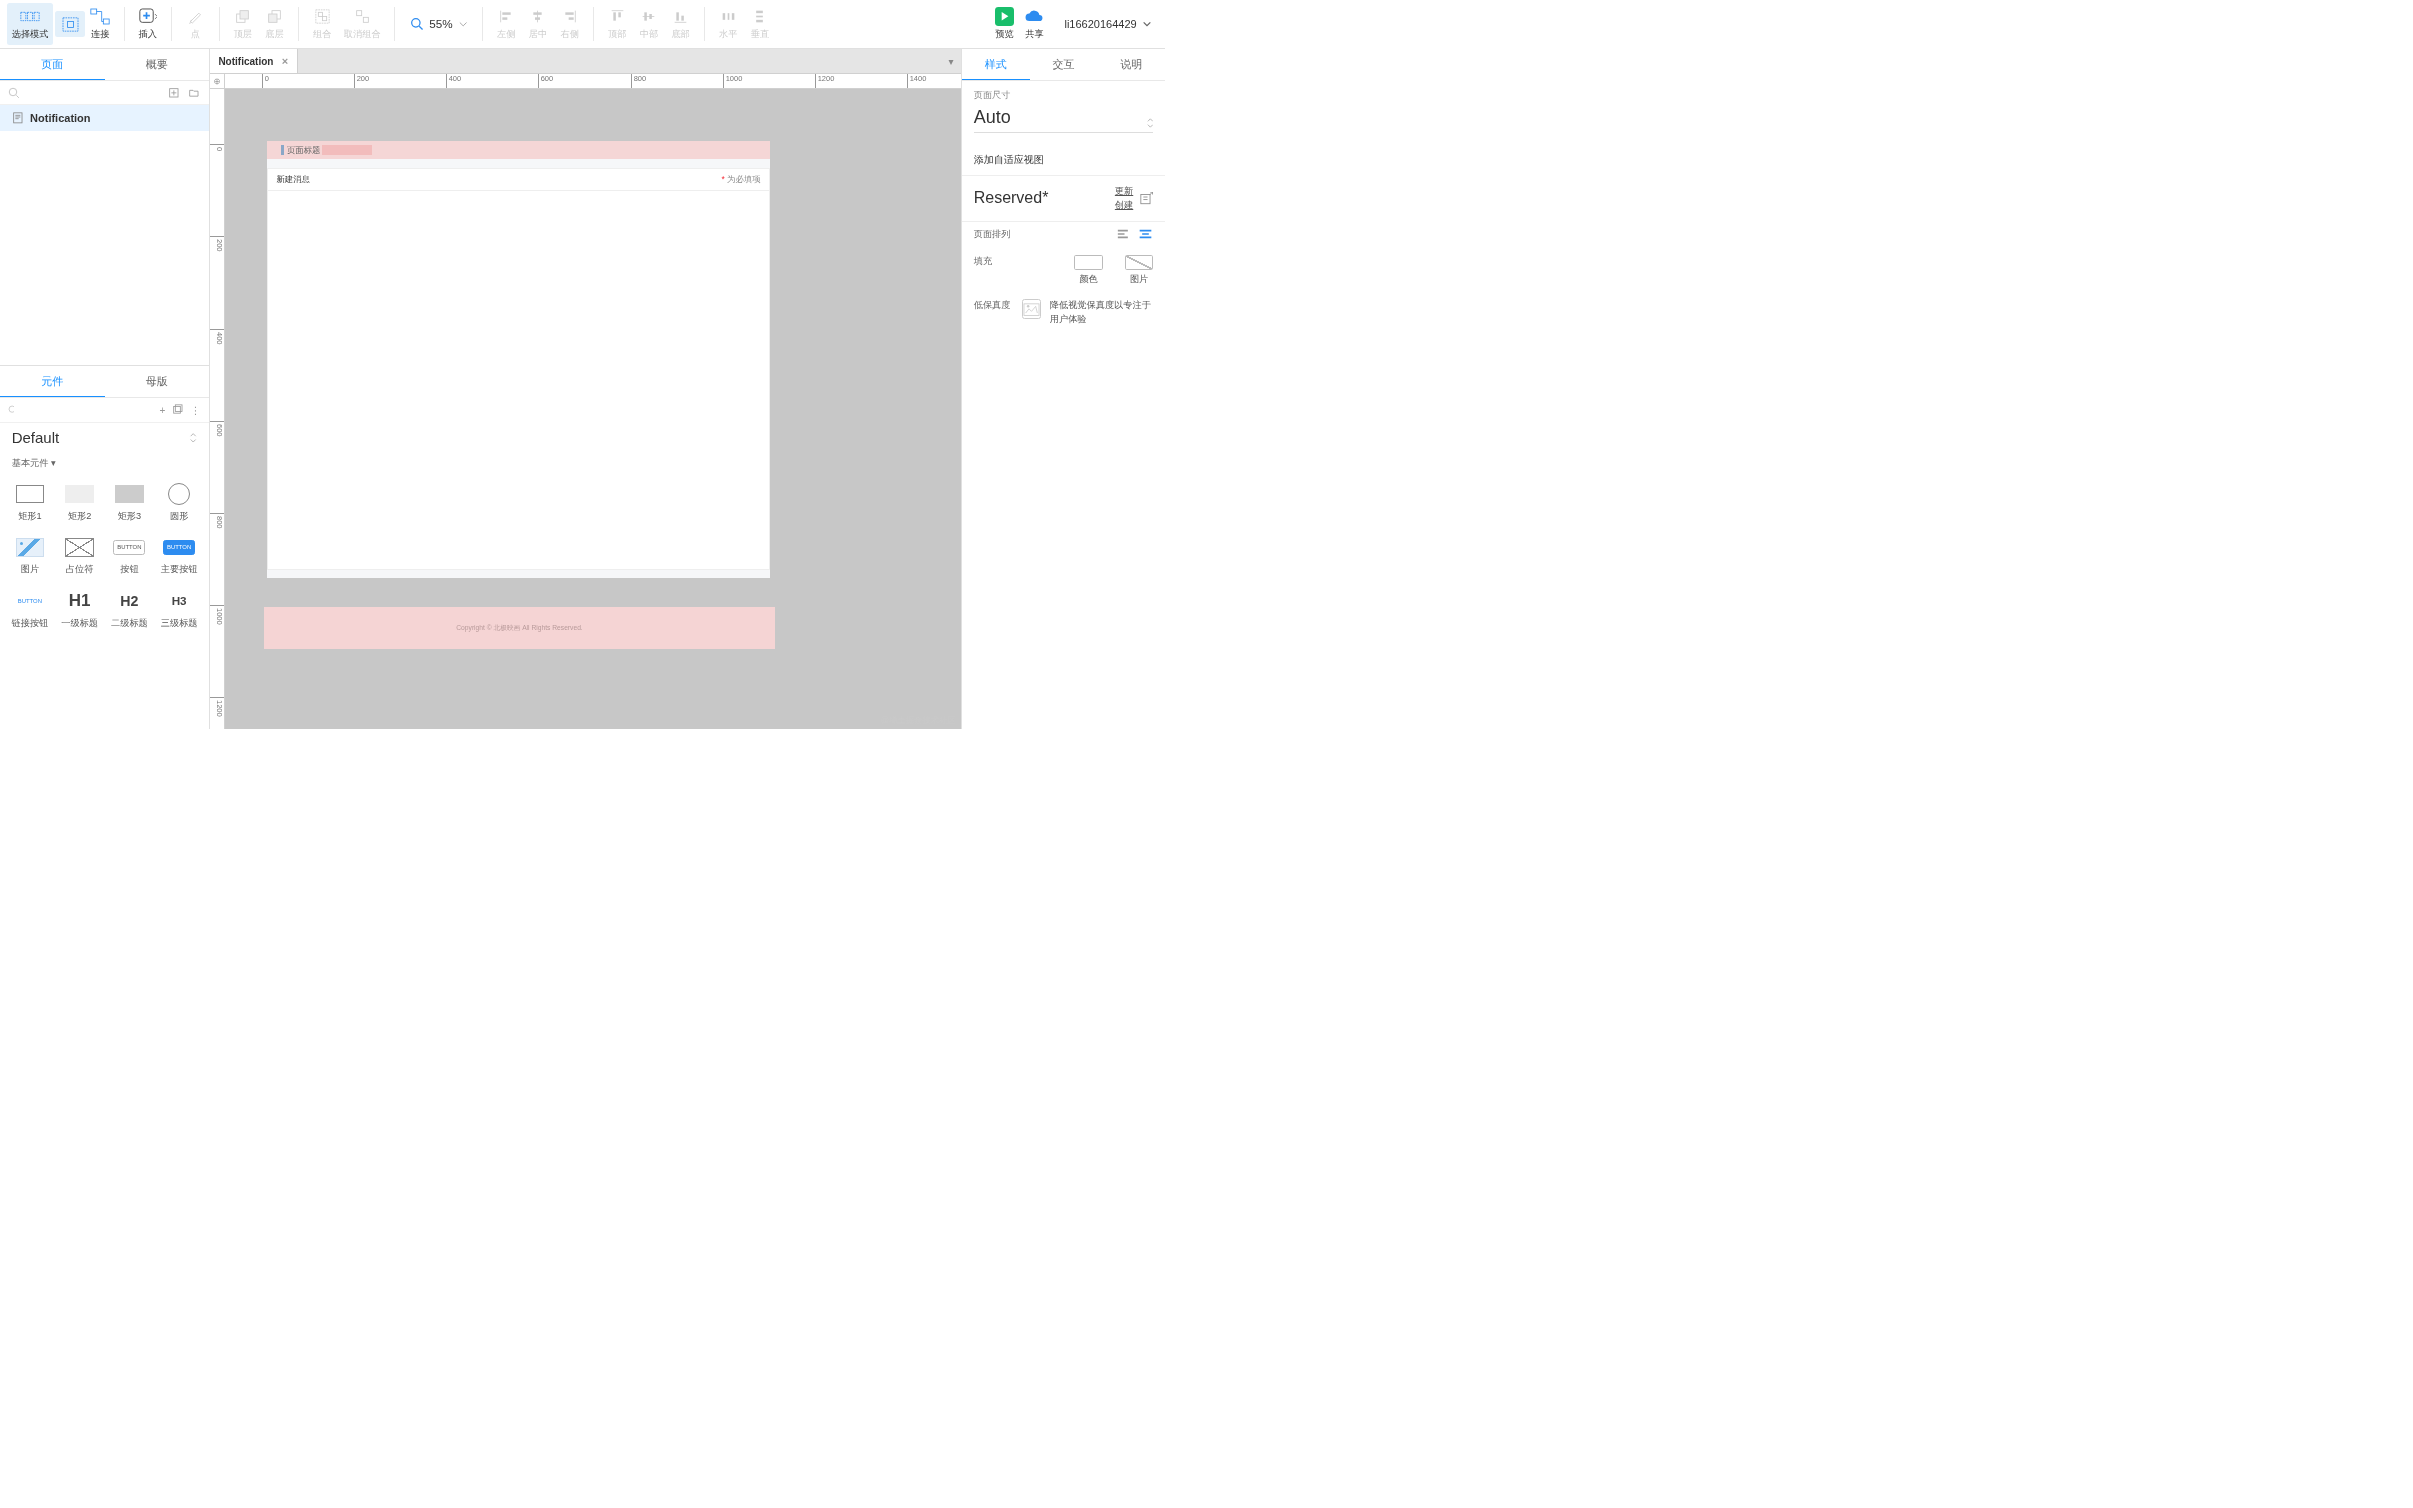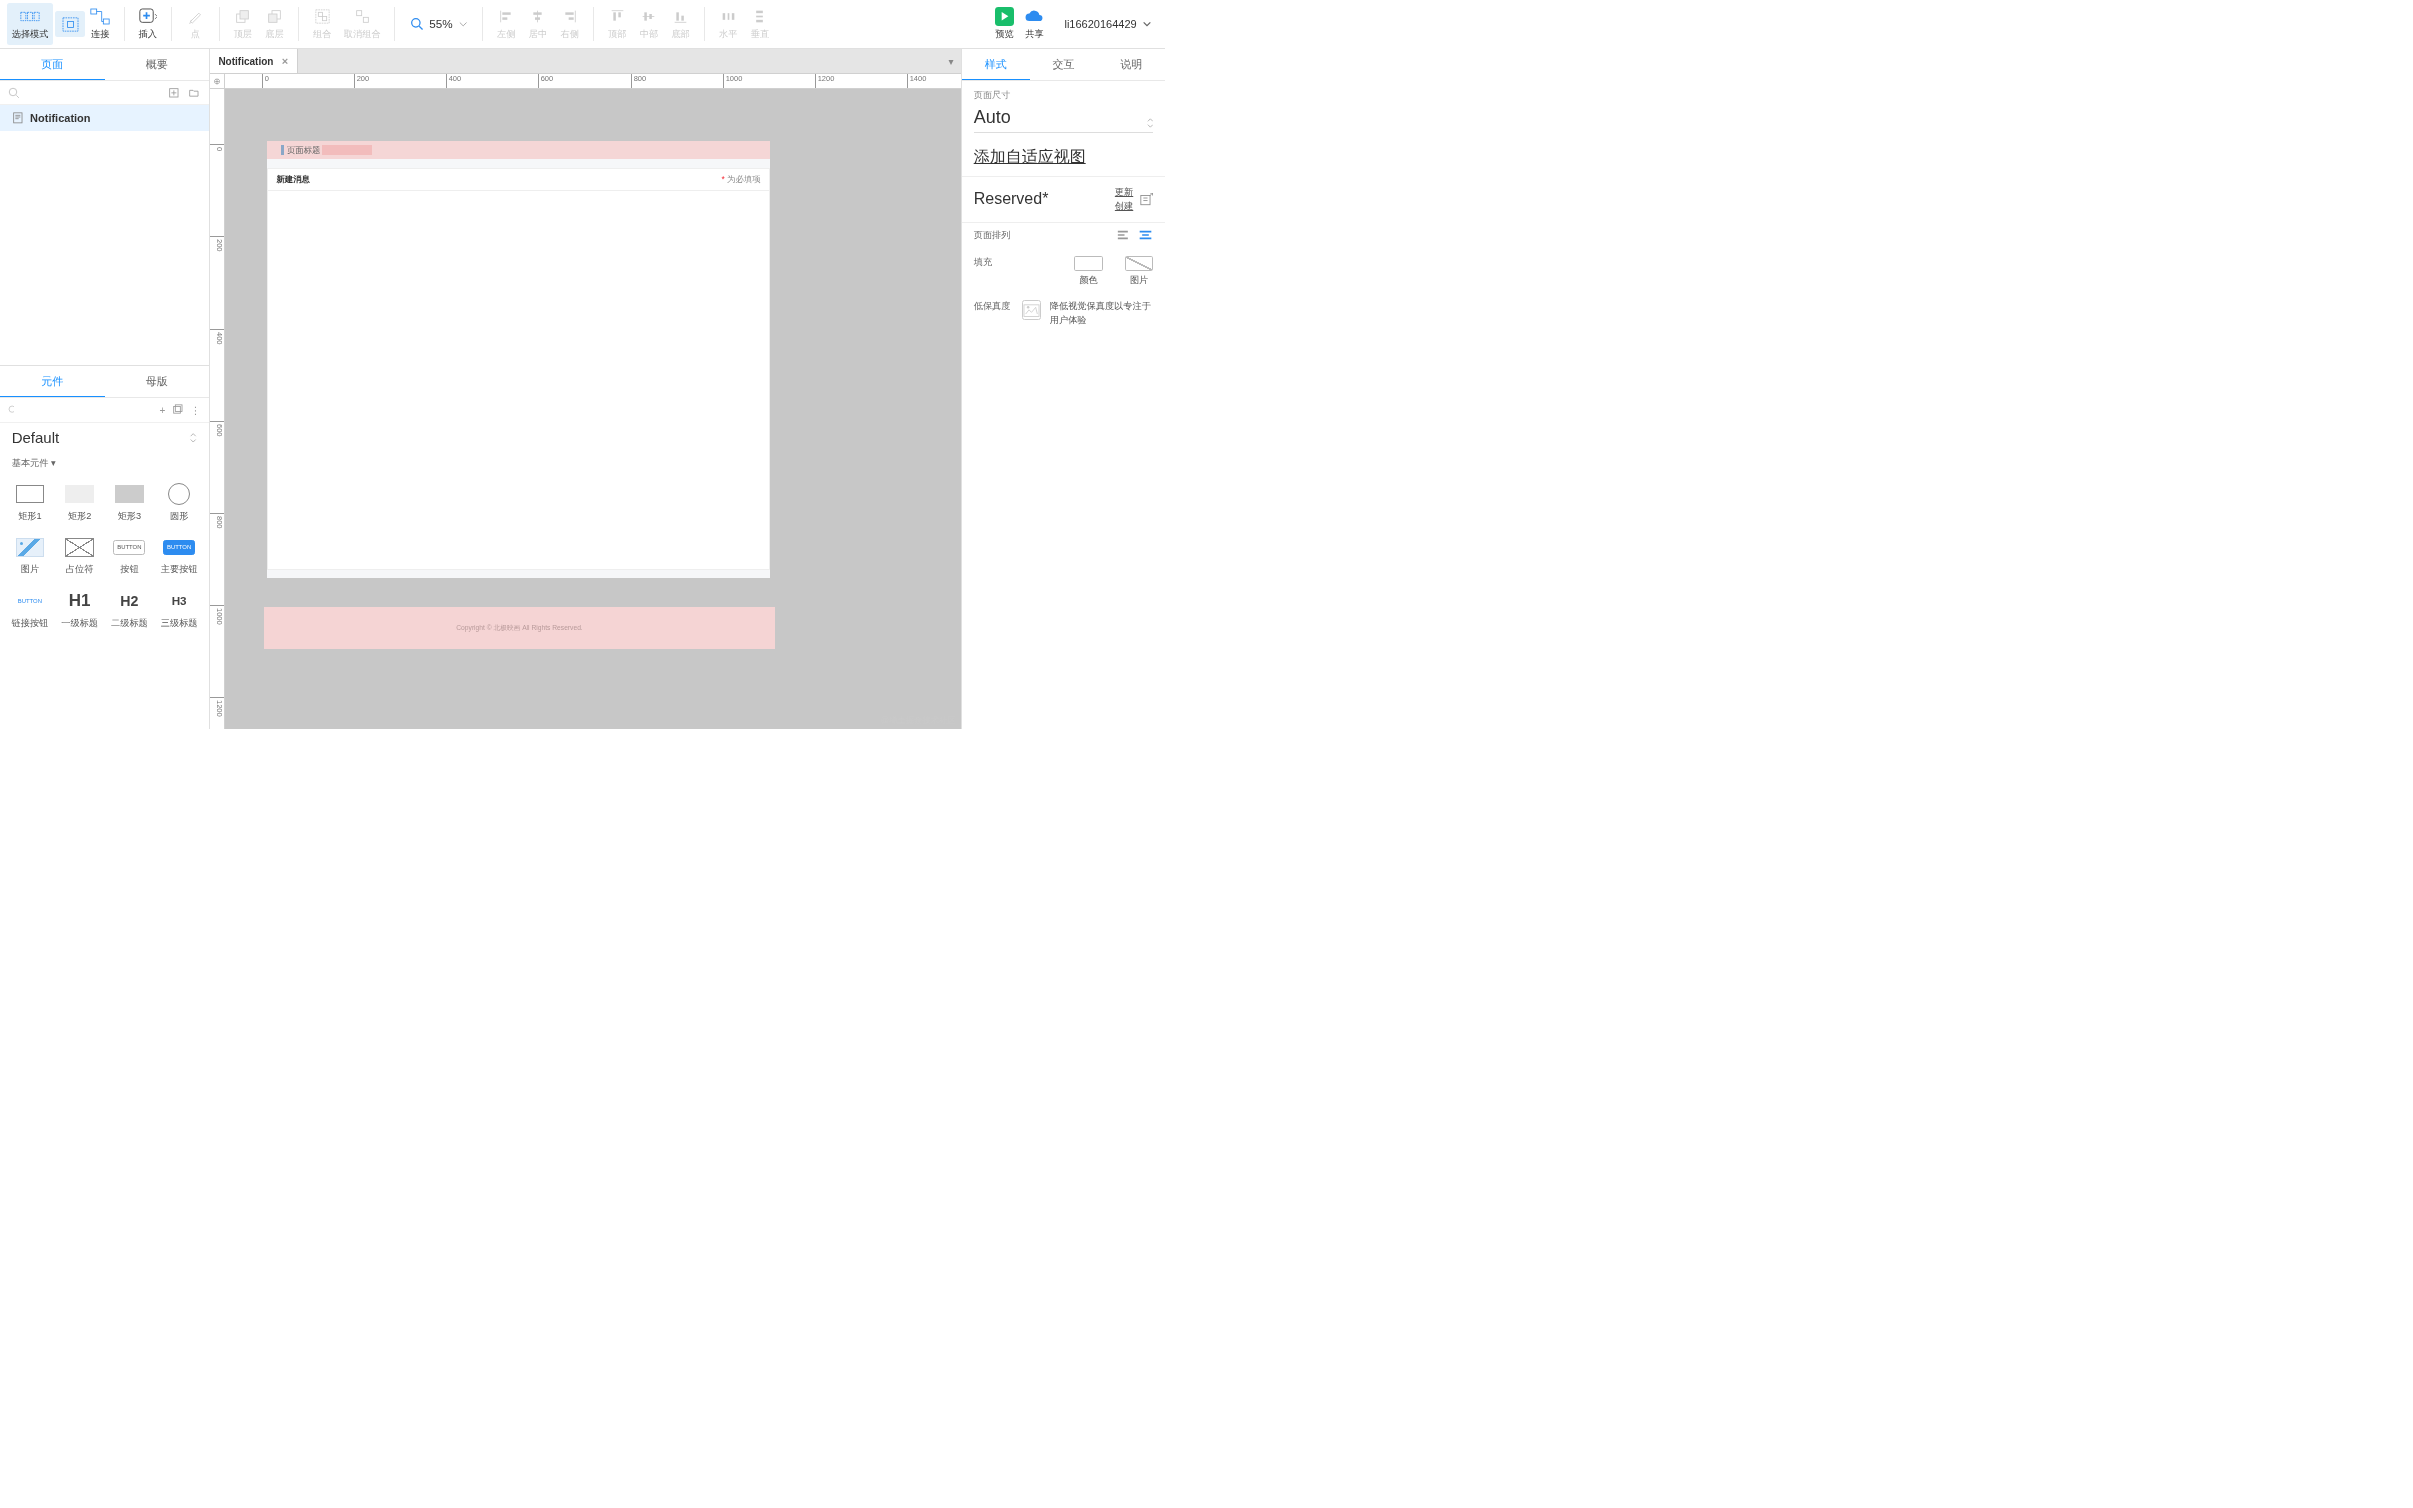--- a/index.html
+++ b/index.html
@@ -68,33 +68,33 @@
 .ruler-v .tick{position:absolute;left:0;width:100%;border-top:0.8px solid #999;writing-mode:vertical-rl;padding-top:1.7px;text-align:right}
 .canvas{flex:1;background:#c7c7c7;position:relative;overflow:hidden}
 .artboard{position:absolute}
 .ab-header{background:#f5d6d6;height:18.4px;display:flex;align-items:center;padding:0 14px}
 .ab-header-bar{width:2.5px;height:10px;background:#8aa7c7;margin-right:3.4px}
 .ab-header-title{font-size:8.4px;color:#666}
 .ab-header-shade{width:50px;height:10px;background:#f2bcbc;margin-left:1.7px}
 .ab-body{background:#f6f7f9;padding:8.4px 0}
 .ab-card{background:#fff;margin:0;min-height:402px;border:0.8px solid #eee}
 .ab-card-head{display:flex;justify-content:space-between;padding:5px 8.4px;border-bottom:0.8px solid #eee;font-size:8.4px}
-.ab-card-title{font-weight:700;color:#333}
+.ab-card-title{font-weight:400;color:#333}
 .ab-card-req{color:#888}
 .ab-card-req .star{color:#f5222d}
 .ab-footer{background:#f5d4d4;height:42px;margin-top:15px;display:flex;align-items:center;justify-content:center;font-size:6.7px;color:#b89a9a}
 
 .right-col{width:204px;border-left:0.8px solid #e0e0e0;background:#fff;display:flex;flex-direction:column}
 .rp-tab-row{display:flex;height:32px;border-bottom:0.8px solid #e8e8e8}
 .rp-tab{flex:1;display:flex;align-items:center;justify-content:center;font-size:11px;color:#666;cursor:pointer}
 .rp-tab-active{color:#1890ff;border-bottom:1.7px solid #1890ff;font-weight:500}
 .rp-section{padding:8.4px 11.7px;border-bottom:0.8px solid #eee}
 .rp-label{font-size:9.2px;color:#888;margin-bottom:5px}
 .rp-select{font-size:18px;color:#333;display:flex;justify-content:space-between;align-items:flex-end;border-bottom:0.8px solid #ddd;padding-bottom:3.4px;cursor:pointer}
-.rp-link{font-size:16px;color:#333;text-decoration:underline;cursor:pointer;margin-top:14px;display:inline-block}
+.rp-link{font-size:10px;color:#333;cursor:pointer;margin-top:20px;display:inline-block}
 .rp-state{display:flex;align-items:center;justify-content:space-between}
 .rp-state-name{font-size:16px;color:#333}
 .rp-state-actions{display:flex;flex-direction:column;font-size:9.2px;gap:1.7px;text-align:right}
 .rp-state-actions span{text-decoration:underline;cursor:pointer;color:#555}
 .rp-row{display:flex;align-items:center;justify-content:space-between;padding:6.7px 11.7px}
 .rp-row-label{font-size:9.2px;color:#666}
 .rp-icons{display:flex;gap:6.7px}
 .rp-fill-row{display:flex;gap:22px;margin-left:10px}
 .rp-fill-opt{display:flex;flex-direction:column;align-items:center;gap:3.4px;font-size:9.2px;color:#555;cursor:pointer}
 .rp-fill-swatch{width:28.5px;height:15px;border:0.8px solid #bbb;border-radius:1.7px;background:#fff}

